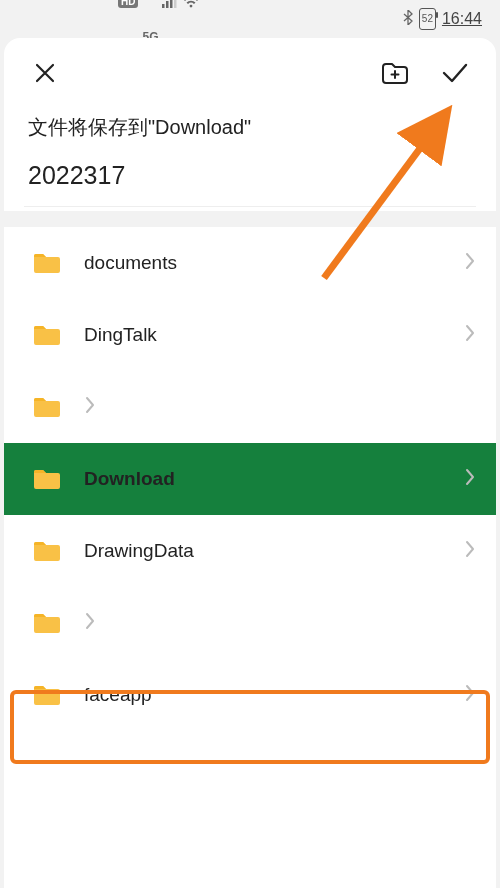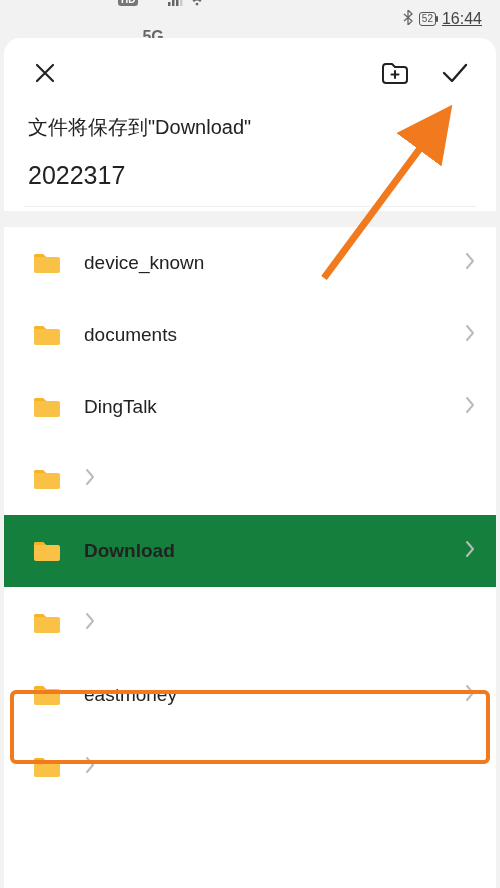--- a/index.html
+++ b/index.html
@@ -1,22 +1,22 @@
 <!DOCTYPE html>
 <html><head>
 <meta charset="utf-8">
 <style>
   * { box-sizing: border-box; margin: 0; padding: 0; }
   html, body { width: 500px; height: 888px; font-family: -apple-system, "Helvetica Neue", Arial, sans-serif; background:#f2f2f2; color:#222; }
   .status-bar { height: 38px; background:#f2f2f2; display:flex; align-items:center; justify-content:space-between; padding: 0 18px; font-size:14px; color:#555; }
   .status-left { display:flex; align-items:flex-start; gap:4px; margin-left:100px;}
   .status-right { display:flex; align-items:center; gap:6px; }
   .hd-badge { background:#777; color:#fff; font-size:10px; border-radius:3px; padding:1px 3px; font-weight:bold;}
-  .sig-5g { font-size:16px; font-weight:bold; color:#666;margin-top:35px;}
-  .battery-box { display:inline-flex; align-items:center; border:1.5px solid #555; border-radius:3px; padding:0 2px; height:14px; position:relative;}
+  .sig-5g { font-size:12px; font-weight:bold; color:#666;margin-top:35px;}
+  .battery-box { display:inline-flex; align-items:center; border:1.5px solid #555; border-radius:3px; padding:0 2px; height:22px; position:relative;}
   .battery-box::after { content:""; position:absolute; right:-3px; top:3px; width:2px; height:6px; background:#555; border-radius:1px;}
   .battery-num { font-size:10px; line-height:10px; color:#555;}
   .card { background:#fff; border-radius:16px 16px 0 0; margin:0 4px; min-height:850px; position:relative; overflow:hidden;}
   .header-row { display:flex; align-items:center; justify-content:space-between; padding:18px 24px 10px 24px; }
   .icon-btn { width:34px; height:34px; display:flex; align-items:center; justify-content:center; color:#333; }
   .header-right { display:flex; align-items:center; gap:26px; }
   .title-area { padding: 14px 24px 6px 24px; }
   .title-text { font-size:20px; color:#222; }
   .filename-row { padding: 10px 24px 12px 24px; }
   .filename-input { width:100%; border:none; outline:none; font-size:25px; color:#222; background:transparent; padding:4px 0; }
@@ -98,34 +98,20 @@
   <div class="gap-bar"></div>
 
   <div class="folder-list" id="folder-list">
       <div class="folder-item">
     <span class="folder-icon">
       <svg width="30" height="24" viewBox="0 0 30 24">
             <path d="M2 5 a2 2 0 0 1 2-2 h7 l3 3 h12 a2 2 0 0 1 2 2 v12 a2 2 0 0 1 -2 2 H4 a2 2 0 0 1 -2 -2 Z" fill="#f9c146"></path>
             <path d="M2 5 a2 2 0 0 1 2-2 h7 l3 3 H2 Z" fill="#f5b427"></path>
           </svg>
     </span>
-    <span class="folder-name">device_known</span>
-    <span class="chevron">
-      <svg width="12" height="20" viewBox="0 0 12 20">
-            <path d="M3 3 L9 10 L3 17" stroke="#bbb" stroke-width="2" fill="none" stroke-linecap="round" stroke-linejoin="round"></path>
-          </svg>
-    </span>
-      </div>
-      <div class="folder-item">
-    <span class="folder-icon">
-      <svg width="30" height="24" viewBox="0 0 30 24">
-            <path d="M2 5 a2 2 0 0 1 2-2 h7 l3 3 h12 a2 2 0 0 1 2 2 v12 a2 2 0 0 1 -2 2 H4 a2 2 0 0 1 -2 -2 Z" fill="#f9c146"></path>
-            <path d="M2 5 a2 2 0 0 1 2-2 h7 l3 3 H2 Z" fill="#f5b427"></path>
-          </svg>
-    </span>
     <span class="folder-name">documents</span>
     <span class="chevron">
       <svg width="12" height="20" viewBox="0 0 12 20">
             <path d="M3 3 L9 10 L3 17" stroke="#bbb" stroke-width="2" fill="none" stroke-linecap="round" stroke-linejoin="round"></path>
           </svg>
     </span>
       </div>
       <div class="folder-item">
     <span class="folder-icon">
       <svg width="30" height="24" viewBox="0 0 30 24">
@@ -167,47 +153,48 @@
           </svg>
     </span>
       </div>
       <div class="folder-item">
     <span class="folder-icon">
       <svg width="30" height="24" viewBox="0 0 30 24">
             <path d="M2 5 a2 2 0 0 1 2-2 h7 l3 3 h12 a2 2 0 0 1 2 2 v12 a2 2 0 0 1 -2 2 H4 a2 2 0 0 1 -2 -2 Z" fill="#f9c146"></path>
             <path d="M2 5 a2 2 0 0 1 2-2 h7 l3 3 H2 Z" fill="#f5b427"></path>
           </svg>
     </span>
-    <span class="chevron">
-      <svg width="12" height="20" viewBox="0 0 12 20">
-            <path d="M3 3 L9 10 L3 17" stroke="#bbb" stroke-width="2" fill="none" stroke-linecap="round" stroke-linejoin="round"></path>
-          </svg>
-    </span>
-      </div>
-      <div class="folder-item">
-    <span class="folder-icon">
-      <svg width="30" height="24" viewBox="0 0 30 24">
-            <path d="M2 5 a2 2 0 0 1 2-2 h7 l3 3 h12 a2 2 0 0 1 2 2 v12 a2 2 0 0 1 -2 2 H4 a2 2 0 0 1 -2 -2 Z" fill="#f9c146"></path>
-            <path d="M2 5 a2 2 0 0 1 2-2 h7 l3 3 H2 Z" fill="#f5b427"></path>
-          </svg>
-    </span>
-    <span class="folder-name">eastmoney</span>
-    <span class="chevron">
-      <svg width="12" height="20" viewBox="0 0 12 20">
-            <path d="M3 3 L9 10 L3 17" stroke="#bbb" stroke-width="2" fill="none" stroke-linecap="round" stroke-linejoin="round"></path>
-          </svg>
-    </span>
-      </div>
-      <div class="folder-item">
-    <span class="folder-icon">
-      <svg width="30" height="24" viewBox="0 0 30 24">
-            <path d="M2 5 a2 2 0 0 1 2-2 h7 l3 3 h12 a2 2 0 0 1 2 2 v12 a2 2 0 0 1 -2 2 H4 a2 2 0 0 1 -2 -2 Z" fill="#f9c146"></path>
-            <path d="M2 5 a2 2 0 0 1 2-2 h7 l3 3 H2 Z" fill="#f5b427"></path>
-          </svg>
-    </span>
+    <span class="folder-name">DrawingData</span>
+    <span class="chevron">
+      <svg width="12" height="20" viewBox="0 0 12 20">
+            <path d="M3 3 L9 10 L3 17" stroke="#bbb" stroke-width="2" fill="none" stroke-linecap="round" stroke-linejoin="round"></path>
+          </svg>
+    </span>
+      </div>
+      <div class="folder-item">
+    <span class="folder-icon">
+      <svg width="30" height="24" viewBox="0 0 30 24">
+            <path d="M2 5 a2 2 0 0 1 2-2 h7 l3 3 h12 a2 2 0 0 1 2 2 v12 a2 2 0 0 1 -2 2 H4 a2 2 0 0 1 -2 -2 Z" fill="#f9c146"></path>
+            <path d="M2 5 a2 2 0 0 1 2-2 h7 l3 3 H2 Z" fill="#f5b427"></path>
+          </svg>
+    </span>
+    <span class="chevron">
+      <svg width="12" height="20" viewBox="0 0 12 20">
+            <path d="M3 3 L9 10 L3 17" stroke="#bbb" stroke-width="2" fill="none" stroke-linecap="round" stroke-linejoin="round"></path>
+          </svg>
+    </span>
+      </div>
+      <div class="folder-item">
+    <span class="folder-icon">
+      <svg width="30" height="24" viewBox="0 0 30 24">
+            <path d="M2 5 a2 2 0 0 1 2-2 h7 l3 3 h12 a2 2 0 0 1 2 2 v12 a2 2 0 0 1 -2 2 H4 a2 2 0 0 1 -2 -2 Z" fill="#f9c146"></path>
+            <path d="M2 5 a2 2 0 0 1 2-2 h7 l3 3 H2 Z" fill="#f5b427"></path>
+          </svg>
+    </span>
+    <span class="folder-name">faceapp</span>
     <span class="chevron">
       <svg width="12" height="20" viewBox="0 0 12 20">
             <path d="M3 3 L9 10 L3 17" stroke="#bbb" stroke-width="2" fill="none" stroke-linecap="round" stroke-linejoin="round"></path>
           </svg>
     </span>
       </div>
     </div>
 
   <div class="highlight-box" id="hl-box" style="left: 6px; top: 652px; width: 480px; height: 74px;"></div>
 

